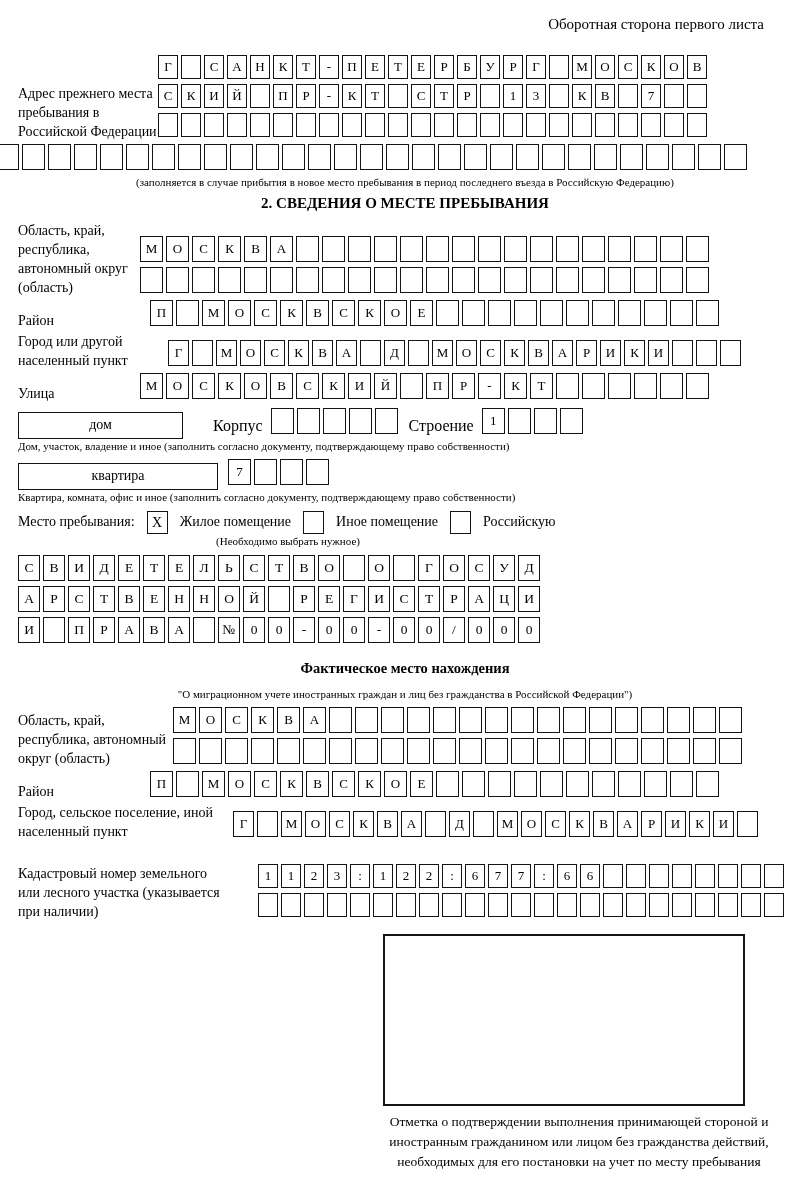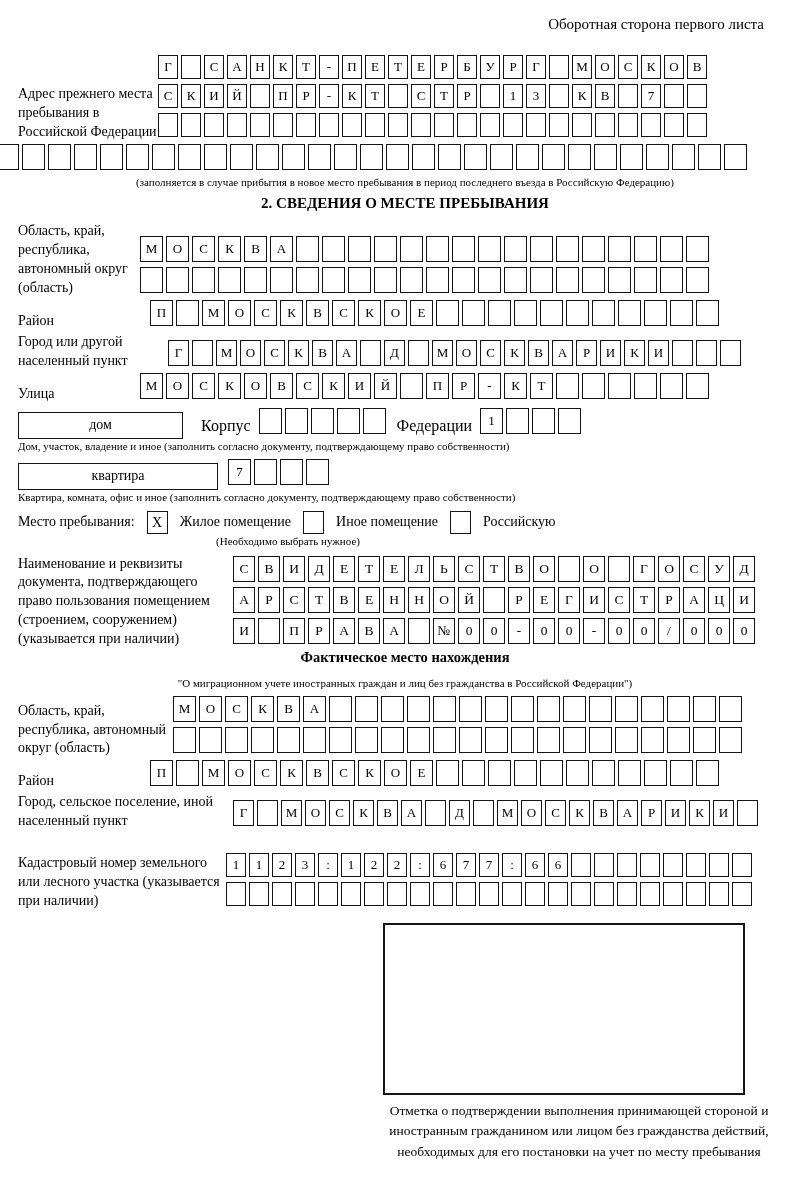--- a/index.html
+++ b/index.html
@@ -18,24 +18,24 @@
         border:1.5px solid #141414;margin-right:3px;vertical-align:top;
         font-size:13px;background:#fff;}
   .cA .cell{width:18px;height:22px;line-height:22px;}
   .cB .cell{width:21px;height:24px;line-height:24px;}
   .cC .cell{width:19px;height:24px;line-height:24px;}
   .cD .cell{width:20px;height:24px;line-height:24px;font-size:13.5px;}
   .note{font-size:11px;line-height:1.3;}
   .center{text-align:center;}
   .sec-title{font-weight:bold;font-size:15px;text-align:center;margin:6px 0 10px;}
   .mt2{margin-top:2px;} .mt4{margin-top:4px;} .mt6{margin-top:6px;}
-  .mt8{margin-top:0;}
+  .mt8{margin-top:12px;}
   .widebox{box-sizing:border-box;border:1.5px solid #141414;height:27px;
            text-align:center;font-size:14px;line-height:24px;flex:none;}
-  .dom-box{width:165px;margin-right:10px;}
+  .dom-box{width:165px;margin-right:22px;}
   .kv-box{width:200px;margin-right:10px;}
   .inline-lbl{font-size:16px;line-height:27px;margin:0 8px;flex:none;}
   .checkbox{display:inline-block;box-sizing:content-box;width:19px;height:21px;
             border:1.5px solid #141414;text-align:center;font-size:14px;
             line-height:21px;vertical-align:middle;margin:0 12px;}
   .stay-lbl{font-size:14px;line-height:24px;}
   .stamp{box-sizing:border-box;margin:12px 0 0 365px;width:362px;height:172px;
          border:2px solid #141414;}
   .stamp-caption{margin:6px 0 0 345px;width:432px;text-align:center;
                  font-size:13.5px;line-height:1.5;}
@@ -80,21 +80,21 @@
 
   <div class="flexrow mt2">
     <div class="lbl w122">Улица</div>
     <div class="cellrow cB"><span class="cell">М</span><span class="cell">О</span><span class="cell">С</span><span class="cell">К</span><span class="cell">О</span><span class="cell">В</span><span class="cell">С</span><span class="cell">К</span><span class="cell">И</span><span class="cell">Й</span><span class="cell"></span><span class="cell">П</span><span class="cell">Р</span><span class="cell">-</span><span class="cell">К</span><span class="cell">Т</span><span class="cell"></span><span class="cell"></span><span class="cell"></span><span class="cell"></span><span class="cell"></span><span class="cell"></span></div>
   </div>
 
   <div class="flexrow mt4">
     <div class="widebox dom-box">дом</div>
     <span class="inline-lbl">Корпус</span>
     <div class="cellrow cB"><span class="cell"></span><span class="cell"></span><span class="cell"></span><span class="cell"></span><span class="cell"></span></div>
-    <span class="inline-lbl">Федерации</span>
+    <span class="inline-lbl">Строение</span>
     <div class="cellrow cB"><span class="cell">1</span><span class="cell"></span><span class="cell"></span><span class="cell"></span></div>
   </div>
   <div class="note">Дом, участок, владение и иное (заполнить согласно документу, подтверждающему право собственности)</div>
 
   <div class="flexrow mt6">
     <div class="widebox kv-box">квартира</div>
     <div class="cellrow cB"><span class="cell">7</span><span class="cell"></span><span class="cell"></span><span class="cell"></span></div>
   </div>
   <div class="note">Квартира, комната, офис и иное (заполнить согласно документу, подтверждающему право собственности)</div>
 
@@ -103,21 +103,20 @@
     <span class="checkbox">X</span>
     <span class="stay-lbl">Жилое помещение</span>
     <span class="checkbox"></span>
     <span class="stay-lbl">Иное помещение</span>
     <span class="checkbox"></span>
     <span class="stay-lbl">Российскую</span>
   </div>
   <div class="note" style="width:540px;text-align:center;">(Необходимо выбрать нужное)</div>
 
   <div class="flexrow mt6">
-    <div class="lbl w215">Наименование и реквизиты документа, подтверждающего право пользования помещением (строением, сооружением) (указывается при наличии)</div>
     <div class="col">
       <div class="cellrow cD"><span class="cell">С</span><span class="cell">В</span><span class="cell">И</span><span class="cell">Д</span><span class="cell">Е</span><span class="cell">Т</span><span class="cell">Е</span><span class="cell">Л</span><span class="cell">Ь</span><span class="cell">С</span><span class="cell">Т</span><span class="cell">В</span><span class="cell">О</span><span class="cell"></span><span class="cell">О</span><span class="cell"></span><span class="cell">Г</span><span class="cell">О</span><span class="cell">С</span><span class="cell">У</span><span class="cell">Д</span></div>
       <div class="cellrow cD"><span class="cell">А</span><span class="cell">Р</span><span class="cell">С</span><span class="cell">Т</span><span class="cell">В</span><span class="cell">Е</span><span class="cell">Н</span><span class="cell">Н</span><span class="cell">О</span><span class="cell">Й</span><span class="cell"></span><span class="cell">Р</span><span class="cell">Е</span><span class="cell">Г</span><span class="cell">И</span><span class="cell">С</span><span class="cell">Т</span><span class="cell">Р</span><span class="cell">А</span><span class="cell">Ц</span><span class="cell">И</span></div>
       <div class="cellrow cD"><span class="cell">И</span><span class="cell"></span><span class="cell">П</span><span class="cell">Р</span><span class="cell">А</span><span class="cell">В</span><span class="cell">А</span><span class="cell"></span><span class="cell">№</span><span class="cell">0</span><span class="cell">0</span><span class="cell">-</span><span class="cell">0</span><span class="cell">0</span><span class="cell">-</span><span class="cell">0</span><span class="cell">0</span><span class="cell">/</span><span class="cell">0</span><span class="cell">0</span><span class="cell">0</span></div>
     </div>
   </div>
 
   <div class="sec-title mt8" style="font-size:14.5px;">Фактическое место нахождения</div>
   <div class="note center">"О миграционном учете иностранных граждан и лиц без гражданства в Российской Федерации")</div>
 
@@ -134,21 +133,21 @@
     <div class="cellrow cB"><span class="cell">П</span><span class="cell"></span><span class="cell">М</span><span class="cell">О</span><span class="cell">С</span><span class="cell">К</span><span class="cell">В</span><span class="cell">С</span><span class="cell">К</span><span class="cell">О</span><span class="cell">Е</span><span class="cell"></span><span class="cell"></span><span class="cell"></span><span class="cell"></span><span class="cell"></span><span class="cell"></span><span class="cell"></span><span class="cell"></span><span class="cell"></span><span class="cell"></span><span class="cell"></span></div>
   </div>
 
   <div class="flexrow mt2">
     <div class="lbl w215">Город, сельское поселение, иной населенный пункт</div>
     <div class="cellrow cC"><span class="cell">Г</span><span class="cell"></span><span class="cell">М</span><span class="cell">О</span><span class="cell">С</span><span class="cell">К</span><span class="cell">В</span><span class="cell">А</span><span class="cell"></span><span class="cell">Д</span><span class="cell"></span><span class="cell">М</span><span class="cell">О</span><span class="cell">С</span><span class="cell">К</span><span class="cell">В</span><span class="cell">А</span><span class="cell">Р</span><span class="cell">И</span><span class="cell">К</span><span class="cell">И</span><span class="cell"></span></div>
   </div>
 
   <div class="flexrow mt4">
     <div class="lbl w208">Кадастровый номер земельного или лесного участка (указывается при наличии)</div>
-    <div class="col" style="padding-top:18px;">
+    <div class="col" style="padding-top:18px;margin-left:32px;">
       <div class="cellrow cA"><span class="cell">1</span><span class="cell">1</span><span class="cell">2</span><span class="cell">3</span><span class="cell">:</span><span class="cell">1</span><span class="cell">2</span><span class="cell">2</span><span class="cell">:</span><span class="cell">6</span><span class="cell">7</span><span class="cell">7</span><span class="cell">:</span><span class="cell">6</span><span class="cell">6</span><span class="cell"></span><span class="cell"></span><span class="cell"></span><span class="cell"></span><span class="cell"></span><span class="cell"></span><span class="cell"></span><span class="cell"></span></div>
       <div class="cellrow cA"><span class="cell"></span><span class="cell"></span><span class="cell"></span><span class="cell"></span><span class="cell"></span><span class="cell"></span><span class="cell"></span><span class="cell"></span><span class="cell"></span><span class="cell"></span><span class="cell"></span><span class="cell"></span><span class="cell"></span><span class="cell"></span><span class="cell"></span><span class="cell"></span><span class="cell"></span><span class="cell"></span><span class="cell"></span><span class="cell"></span><span class="cell"></span><span class="cell"></span><span class="cell"></span></div>
     </div>
   </div>
 
   <div class="stamp"></div>
   <div class="stamp-caption">Отметка о подтверждении выполнения принимающей стороной и иностранным гражданином или лицом без гражданства действий, необходимых для его постановки на учет по месту пребывания</div>
 
 </div>
 

